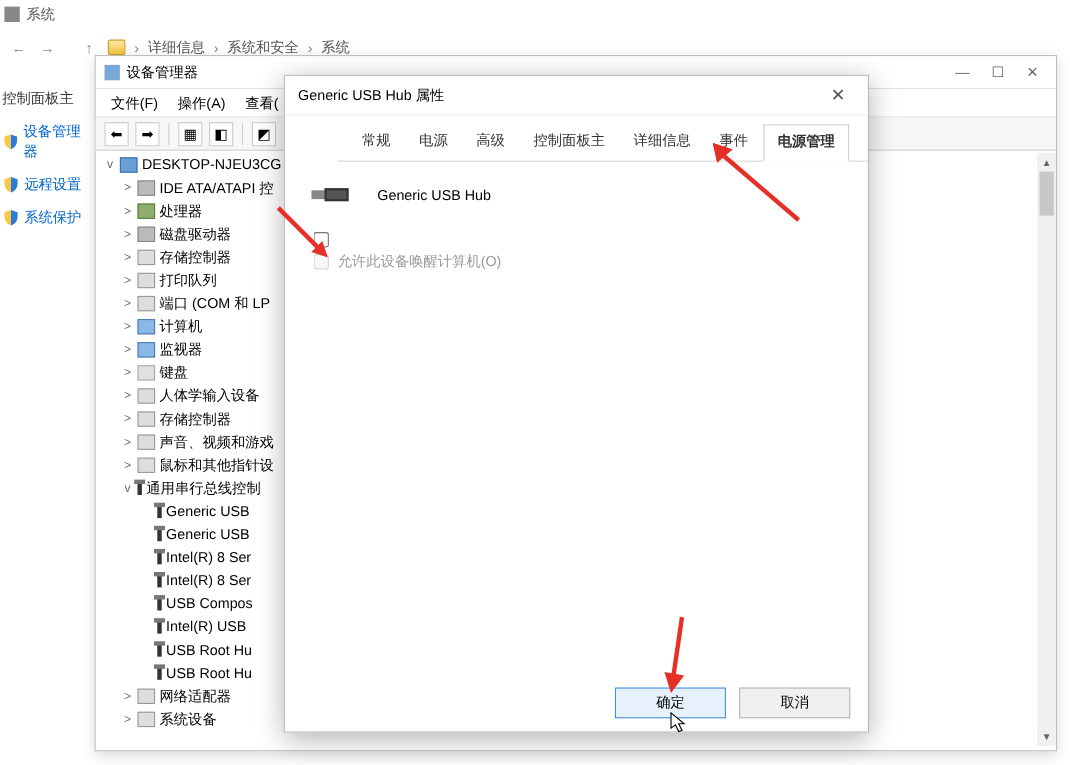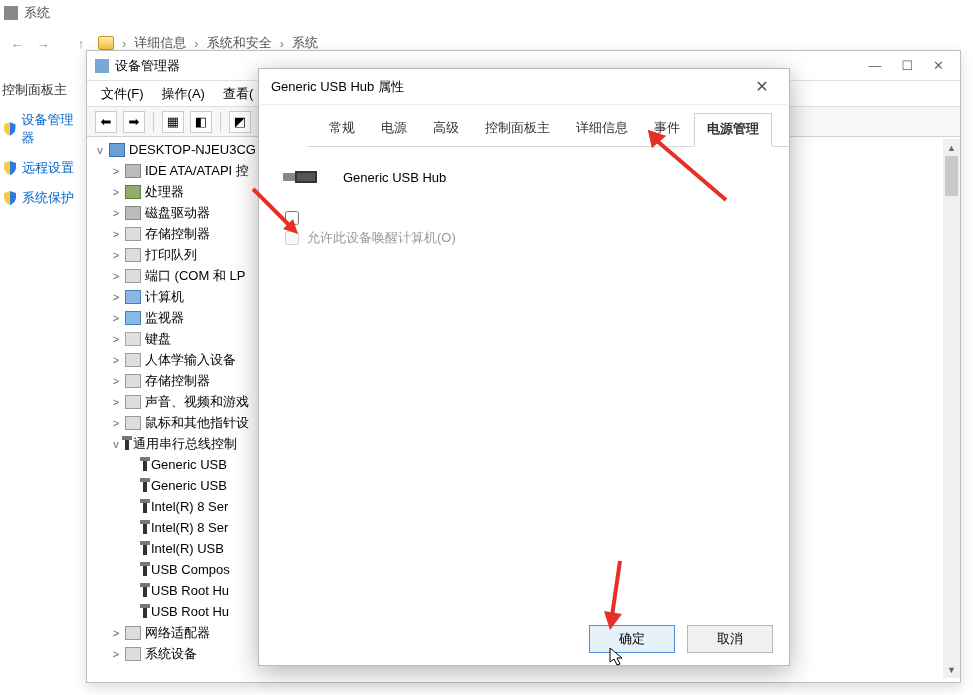--- a/index.html
+++ b/index.html
@@ -60,21 +60,21 @@
 .tab { padding:6px 12px 8px 12px; color:#333; }
 .tab.active { border:1px solid #d0d0d0; border-bottom:1px solid #fff; background:#fff; margin-bottom:-1px;font-weight:bold; }
 .dlg-body { padding:16px 18px; height:470px; }
 .dev-head { display:flex; align-items:center; gap:24px; padding:2px 6px 18px 6px; }
 .dev-head .big-usb { width:36px; height:24px; position:relative; }
 .big-usb svg { width:36px; height:24px; }
 .opt { display:flex; align-items:center; gap:8px; margin:4px 0 4px 8px; }
 .opt input { width:14px; height:14px; }
 .opt.dis { color:#9a9a9a; }
 .dlg-btns { position:absolute; bottom:12px; right:16px; display:flex; gap:12px; }
-.btn { width:86px; height:28px; border:1px solid #b5b5b5; background:#f0f0f0; display:flex; align-items:center; justify-content:center; }
+.btn { width:101px; height:28px; border:1px solid #b5b5b5; background:#f0f0f0; display:flex; align-items:center; justify-content:center; }
 .btn.primary { border:1px solid #4a90d9; background:#e6f1fb; }
 
 
 .arrow { position:absolute; pointer-events:none; }
 .arrow svg path { fill:#e53027; }
 
 .cursor { position:absolute; left:609px; top:647px; pointer-events:none; }
 </style>
 </head>
 <body>
@@ -237,25 +237,25 @@
         <div class="tree-row lvl2">
           <span class="dev-icon ic-usb"></span>
           <span>Intel(R) 8 Ser</span>
         </div>
         <div class="tree-row lvl2">
           <span class="dev-icon ic-usb"></span>
           <span>Intel(R) 8 Ser</span>
         </div>
         <div class="tree-row lvl2">
           <span class="dev-icon ic-usb"></span>
+          <span>USB Compos</span>
+        </div>
+        <div class="tree-row lvl2">
+          <span class="dev-icon ic-usb"></span>
           <span>Intel(R) USB</span>
-        </div>
-        <div class="tree-row lvl2">
-          <span class="dev-icon ic-usb"></span>
-          <span>USB Compos</span>
         </div>
         <div class="tree-row lvl2">
           <span class="dev-icon ic-usb"></span>
           <span>USB Root Hu</span>
         </div>
         <div class="tree-row lvl2">
           <span class="dev-icon ic-usb"></span>
           <span>USB Root Hu</span>
         </div>
         <div class="tree-row lvl1">

